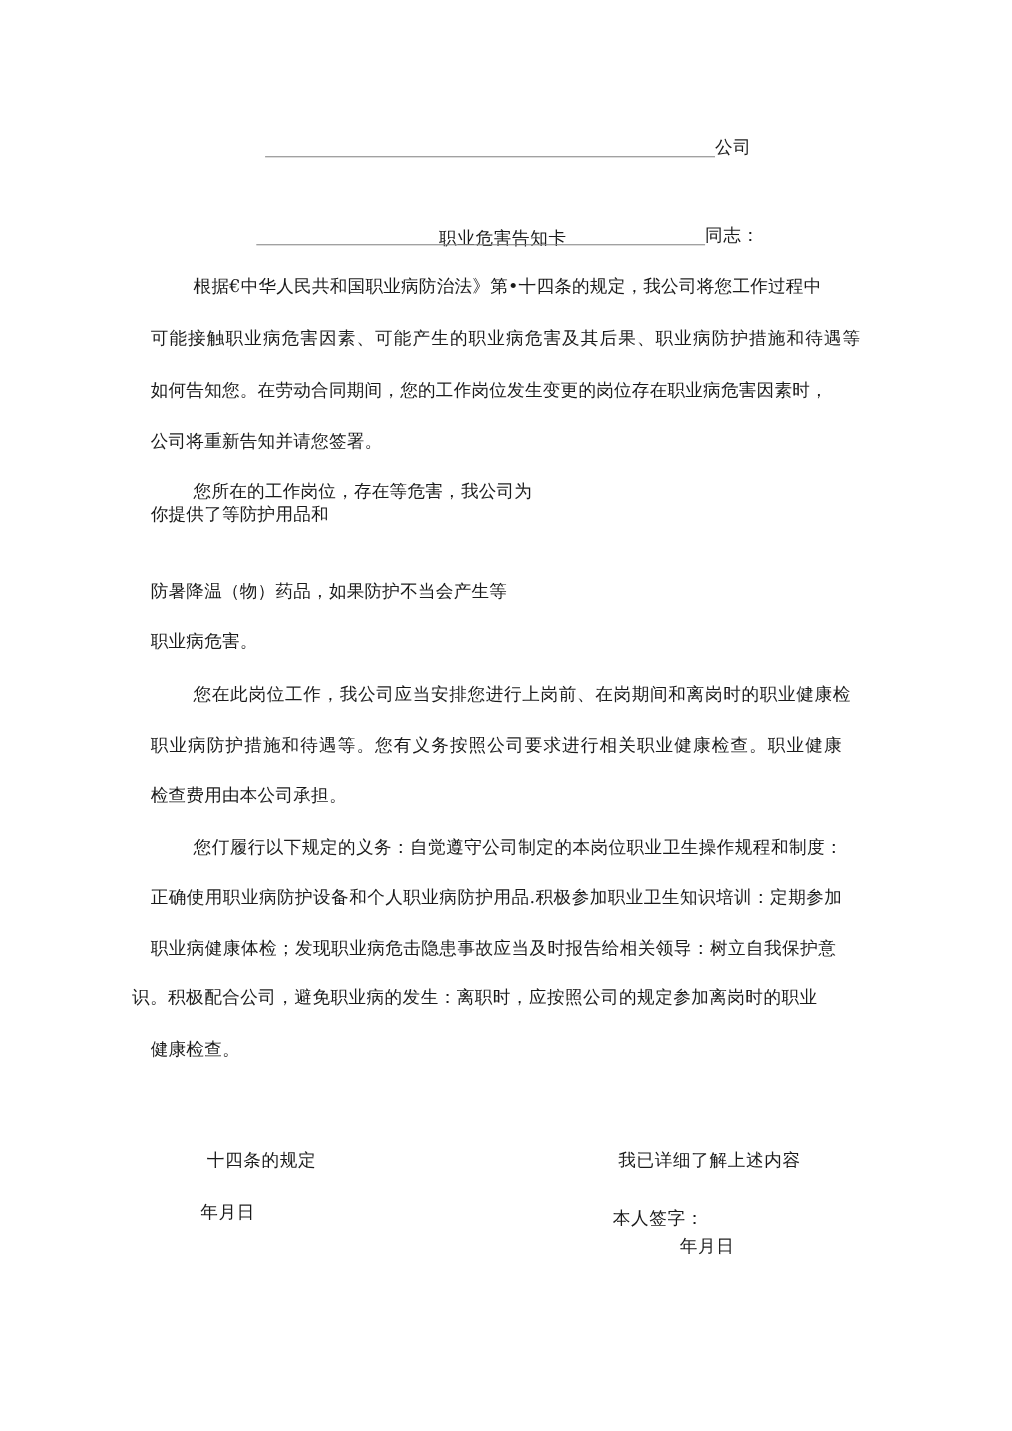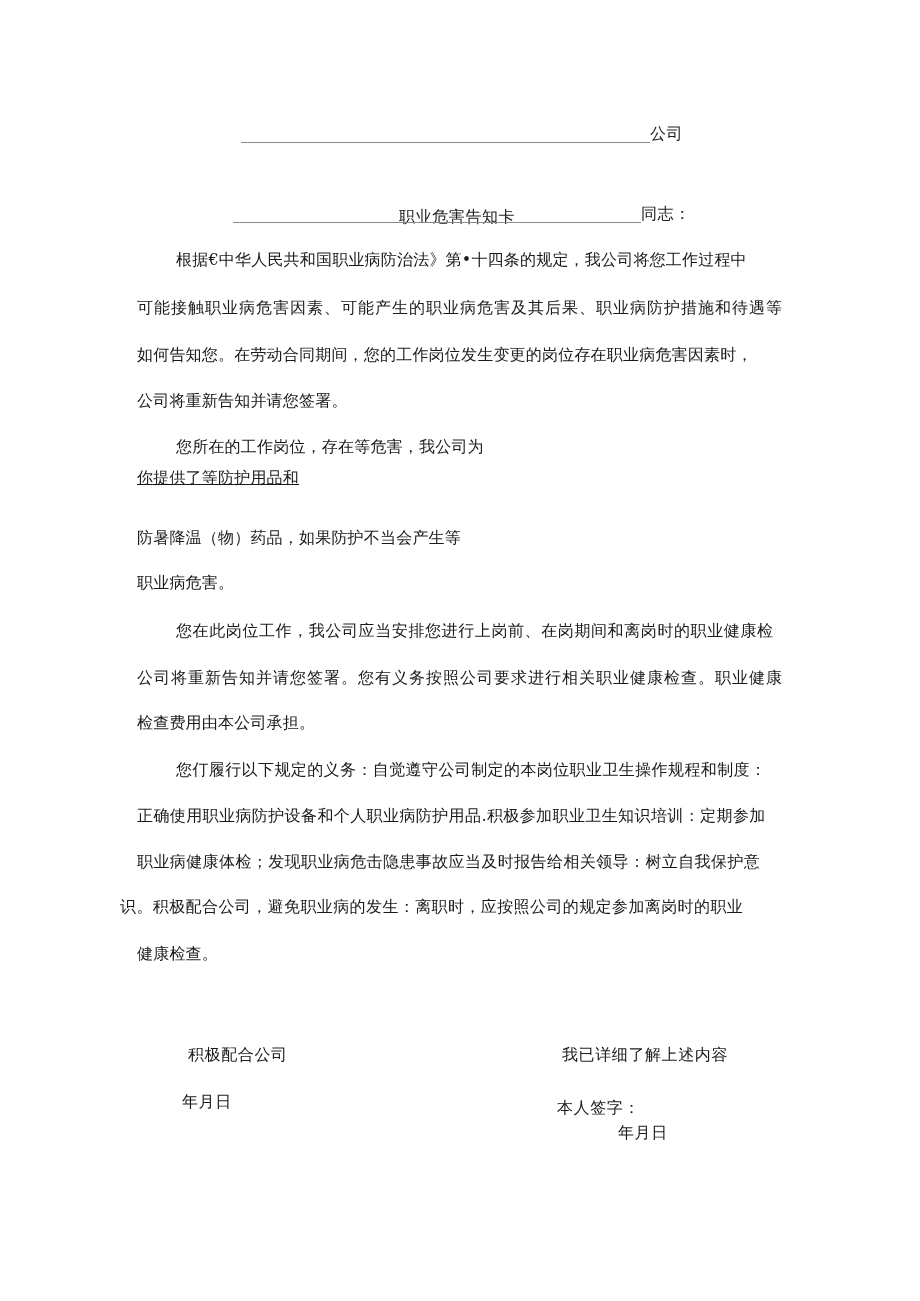--- a/index.html
+++ b/index.html
@@ -50,41 +50,41 @@
 
   <div>
     <div class="line" style="left:176px; top:250px; letter-spacing:0.2px;">根据€中华人民共和国职业病防治法》第•十四条的规定，我公司将您工作过程中</div>
     <div class="line" style="left:137px; top:298px; letter-spacing:1px;">可能接触职业病危害因素、可能产生的职业病危害及其后果、职业病防护措施和待遇等</div>
     <div class="line" style="left:137px; top:345px; letter-spacing:0.2px;text-align:center;">如何告知您。在劳动合同期间，您的工作岗位发生变更的岗位存在职业病危害因素时，</div>
     <div class="line" style="left:137px; top:391px; letter-spacing:0.2px;">公司将重新告知并请您签署。</div>
   </div>
 
   <div>
     <div class="line" style="left:176px; top:437px; letter-spacing:0.2px;">您所在的工作岗位，存在等危害，我公司为</div>
-    <div class="line" style="left:137px; top:468px; letter-spacing:0.2px;text-decoration:underline;">你提供了等防护用品和</div>
+    <div class="line" style="left:137px; top:458px; letter-spacing:0.2px;">你提供了等防护用品和</div>
     <div class="line" style="left:137px; top:528px; letter-spacing:0.2px;">防暑降温（物）药品，如果防护不当会产生等</div>
     <div class="line" style="left:137px; top:573px; letter-spacing:0.2px;">职业病危害。</div>
   </div>
 
   <div>
     <div class="line" style="left:176px; top:622px; letter-spacing:0.6px;font-family:Liberation Mono, monospace;">您在此岗位工作，我公司应当安排您进行上岗前、在岗期间和离岗时的职业健康检</div>
-    <div class="line" style="left:137px; top:668px; letter-spacing:1px;">公司将重新告知并请您签署。您有义务按照公司要求进行相关职业健康检查。职业健康</div>
+    <div class="line" style="left:137px; top:668px; letter-spacing:1px;">职业病防护措施和待遇等。您有义务按照公司要求进行相关职业健康检查。职业健康</div>
     <div class="line" style="left:137px; top:713px; letter-spacing:0.2px;">检查费用由本公司承担。</div>
   </div>
 
   <div>
     <div class="line" style="left:176px; top:760px; letter-spacing:0.4px;">您仃履行以下规定的义务：自觉遵守公司制定的本岗位职业卫生操作规程和制度：</div>
     <div class="line" style="left:137px; top:806px; letter-spacing:0.4px;">正确使用职业病防护设备和个人职业病防护用品.积极参加职业卫生知识培训：定期参加</div>
     <div class="line" style="left:137px; top:852px; letter-spacing:0.4px;">职业病健康体检；发现职业病危击隐患事故应当及时报告给相关领导：树立自我保护意</div>
     <div class="line" style="left:120px; top:897px; letter-spacing:0.4px;">识。积极配合公司，避免职业病的发生：离职时，应按照公司的规定参加离岗时的职业</div>
     <div class="line" style="left:137px; top:944px; letter-spacing:0.2px;">健康检查。</div>
   </div>
 
   <div>
-    <div class="row" style="left:188px; top:1045px;">积极配合公司</div>
+    <div class="row" style="left:188px; top:1045px;">十四条的规定</div>
     <div class="row" style="left:182px; top:1092px;">年月日</div>
   </div>
   <div>
     <div class="row" style="left:562px; top:1045px;">我已详细了解上述内容</div>
     <div class="row" style="left:557px; top:1098px;">本人签字：</div>
     <div class="row" style="left:618px; top:1123px;">年月日</div>
   </div>
 
 </div>
 

